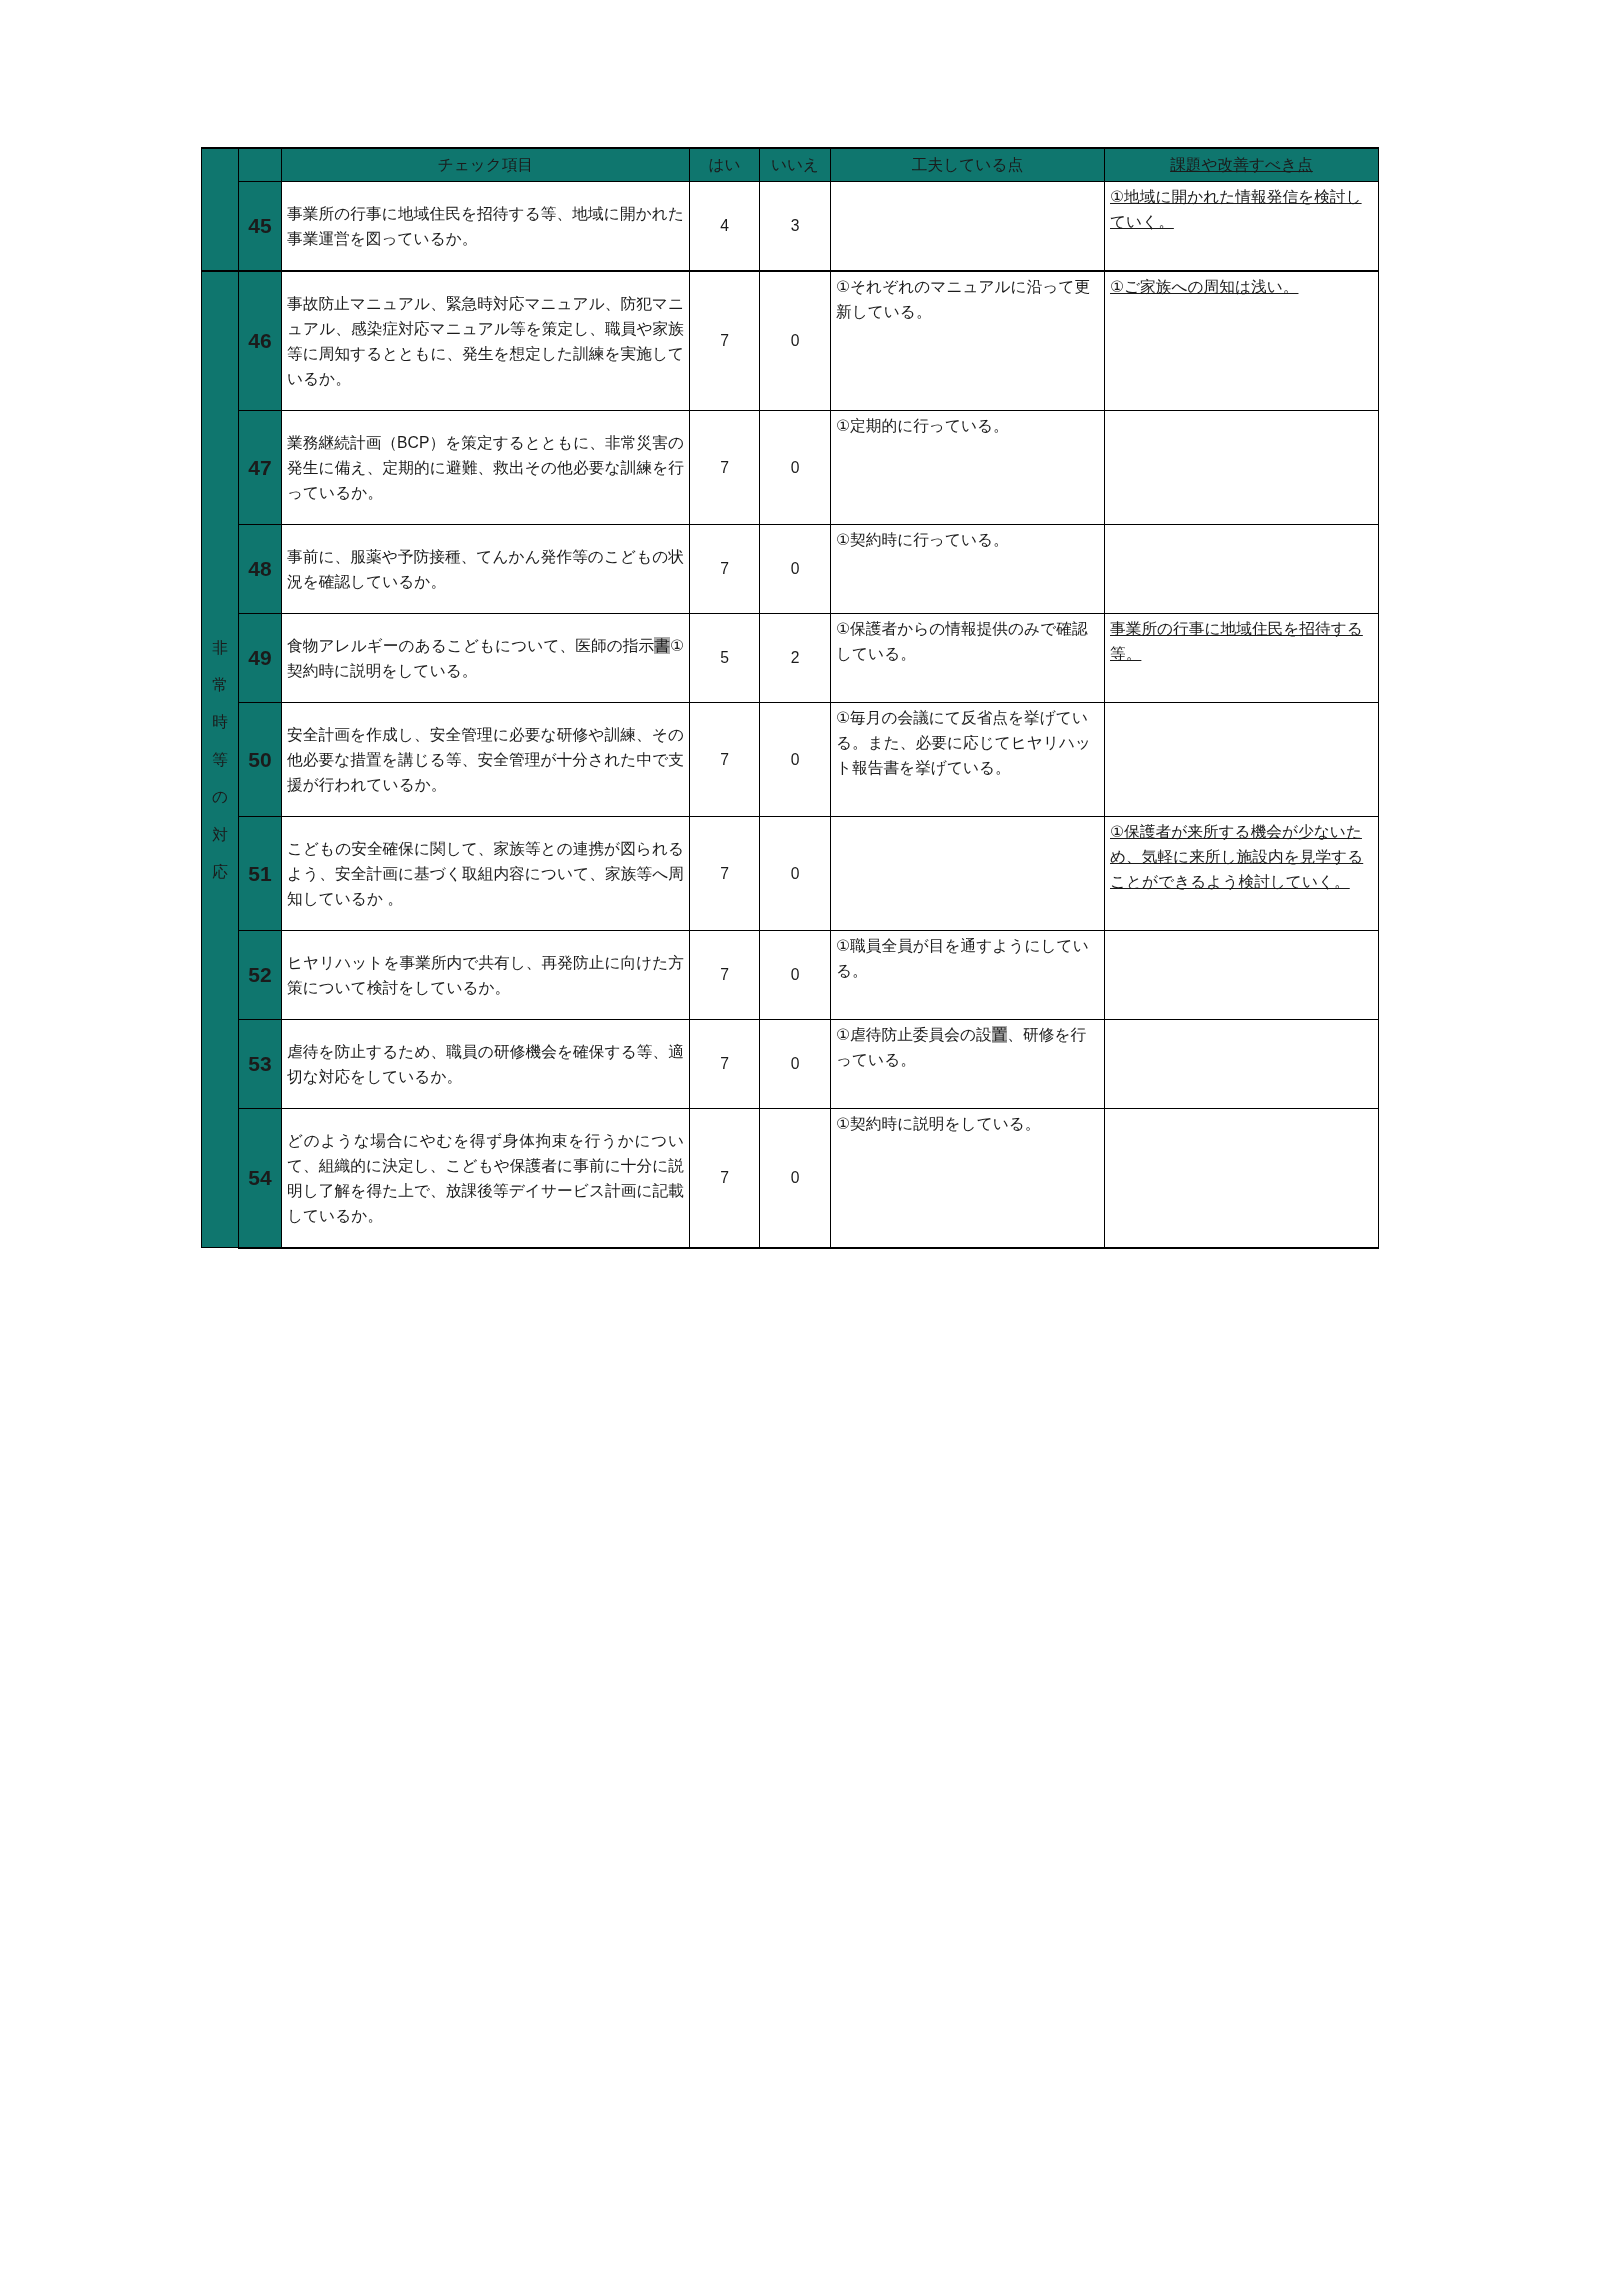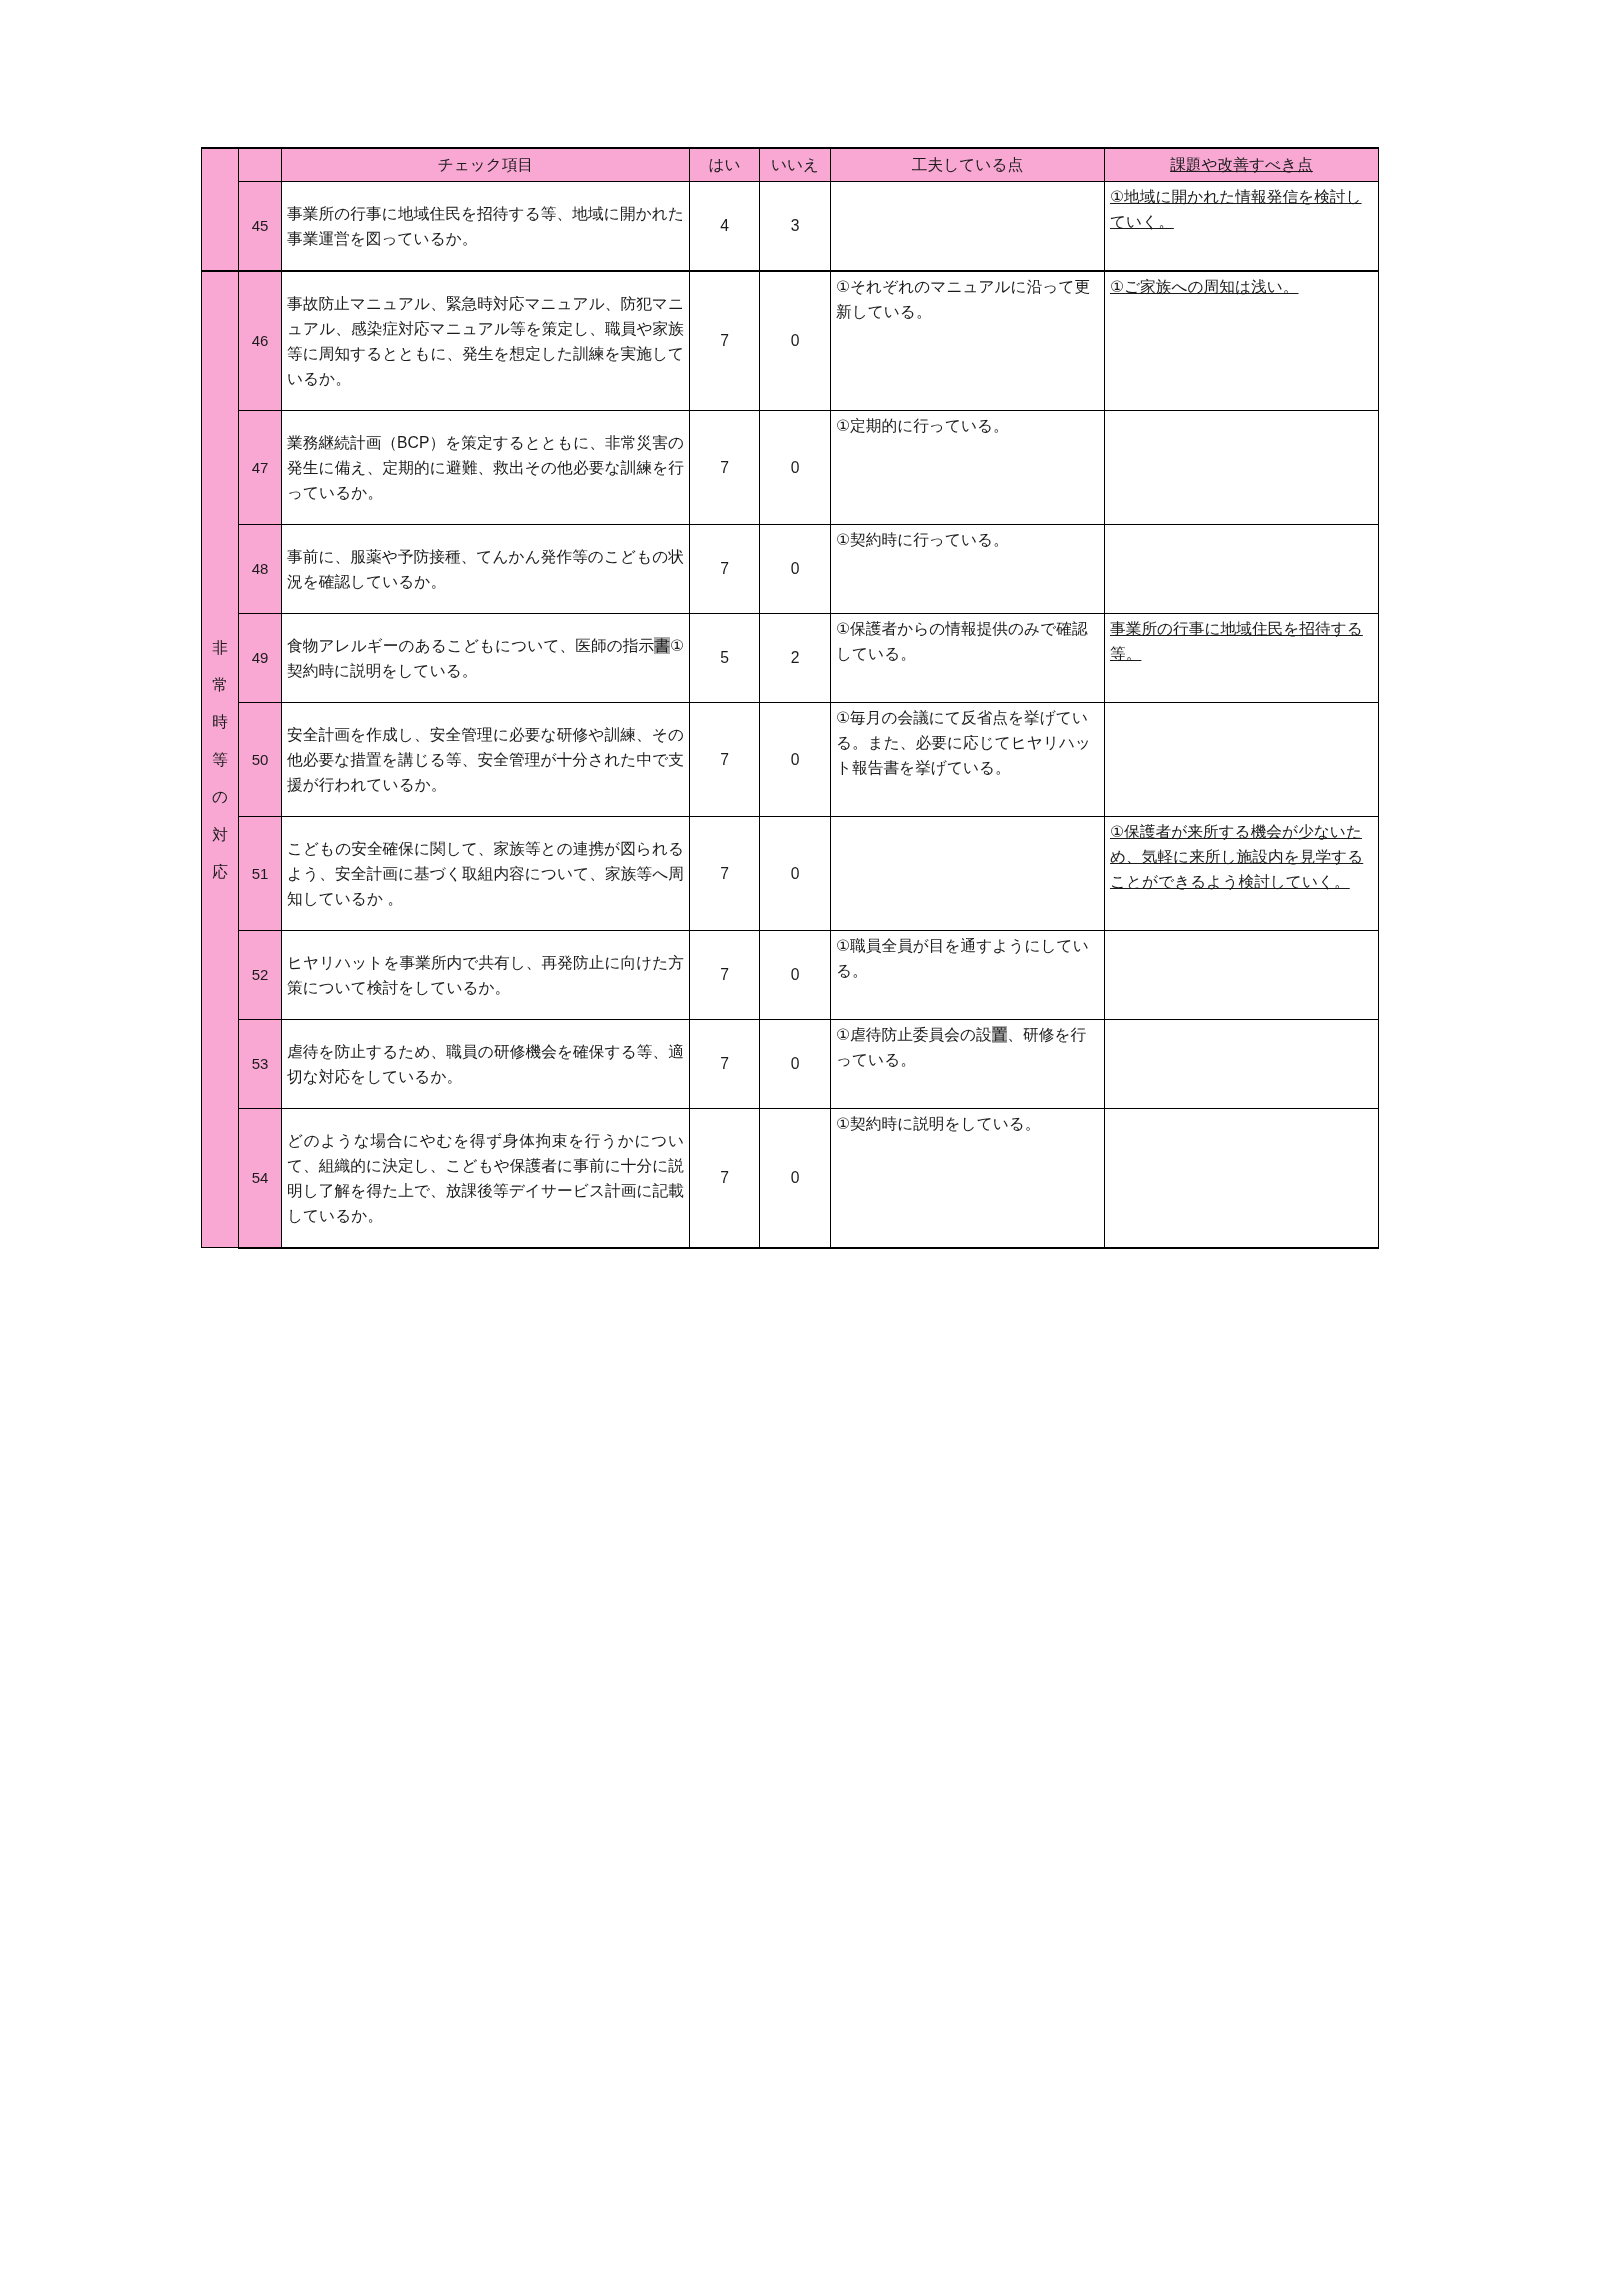--- a/index.html
+++ b/index.html
@@ -42,31 +42,32 @@
   tr.r54 { height: 101px; }
 
   
   tr.r-hdr > td { border-top: 2.5px solid #000000; }
   td.cat-top { border-top: none; }           
   tr.r54 > td { border-bottom: 2.5px solid #000000; }
   td.last { border-right: 1.7px solid #000000; text-decoration: underline; }
   td.cat { border-left: 1.7px solid #000000; }
   tr.thick-top > td { border-top: 2.5px solid #000000; } 
 
-  .fill { background: #f9a8d4; }
+  .fill { background: #0f766e; }
 
   td.hdr {
     text-align: center;
     vertical-align: middle;
     font-size: 15.7px;
   }
   td.num {
     text-align: center;
     vertical-align: middle;
-    font-size: 15px;
+    font-size: 21px;
+    font-weight: bold;
   }
   td.item {
     text-align: justify;
     vertical-align: middle;
     padding: 19px 5px;
   }
   td.ans {
     text-align: center;
     vertical-align: middle;
   }

